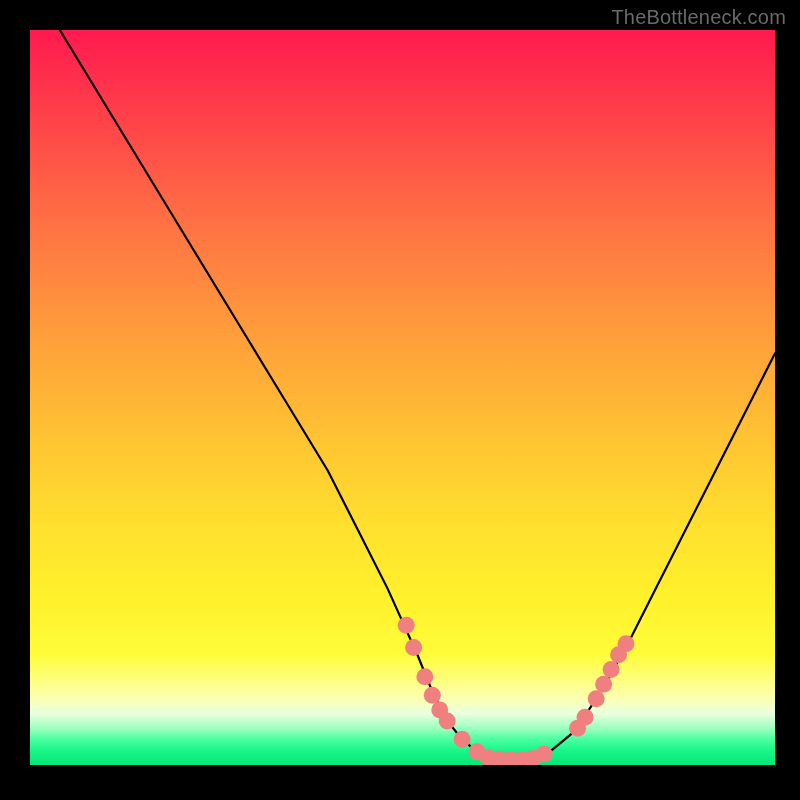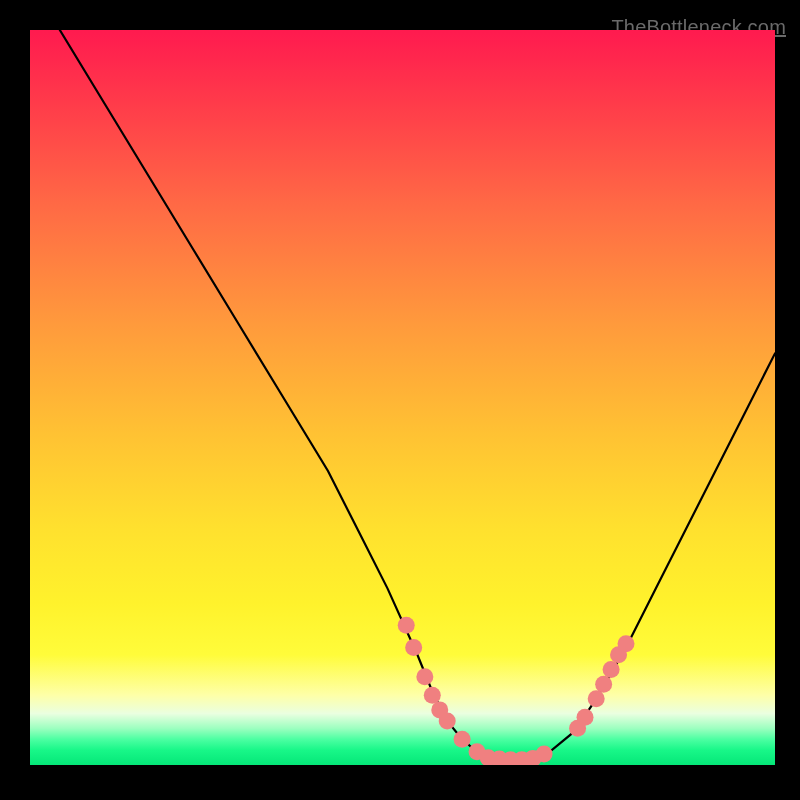--- a/index.html
+++ b/index.html
@@ -46,27 +46,26 @@
         #18f788 98%,
         #05e778 100%
       );
   }
   .curve-svg {
     position: absolute;
     inset: 0;
   }
   .watermark {
     position: absolute;
-    top: 16px;
+    top: 6px;
     right: 14px;
     color: #6a6a6a;
     font-size: 20px;
     letter-spacing: 0.2px;
     user-select: none;
-    text-decoration: underline;
   }
 </style>
 </head>
 <body>
 
 <div class="stage">
   <div class="watermark">TheBottleneck.com</div>
 
   <div class="plot-area">
     <div class="gradient-bg"></div>

